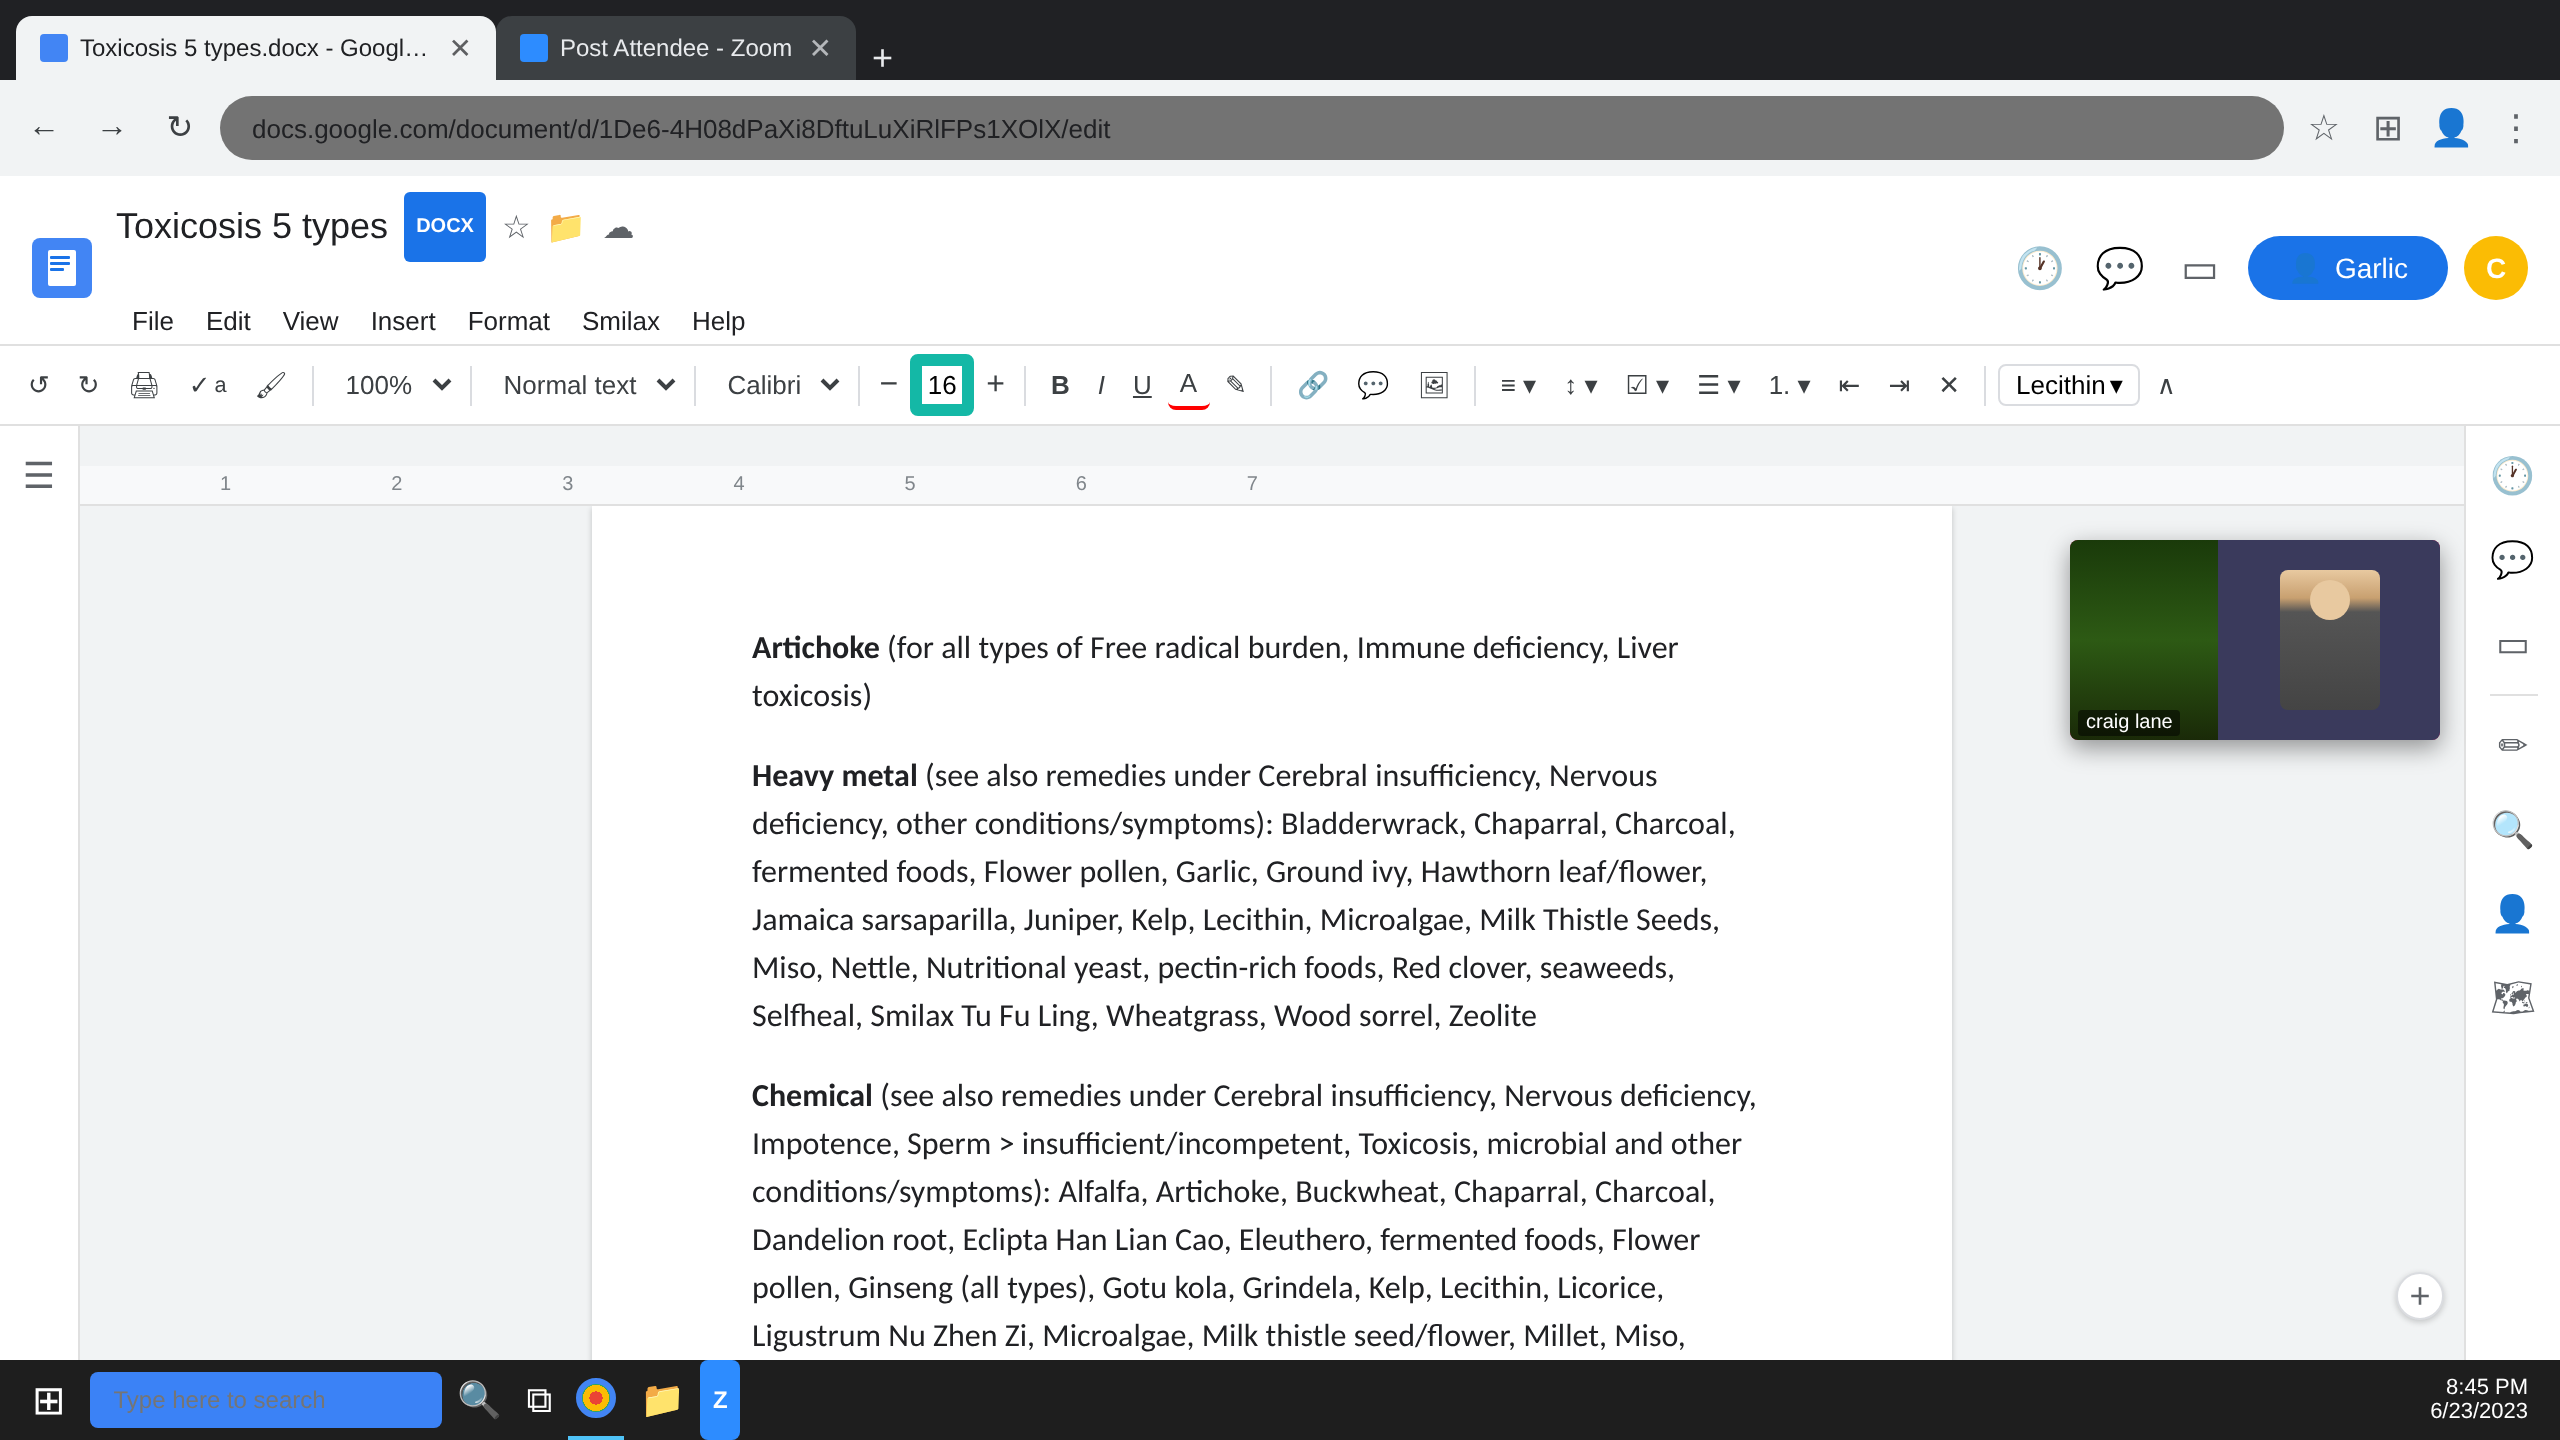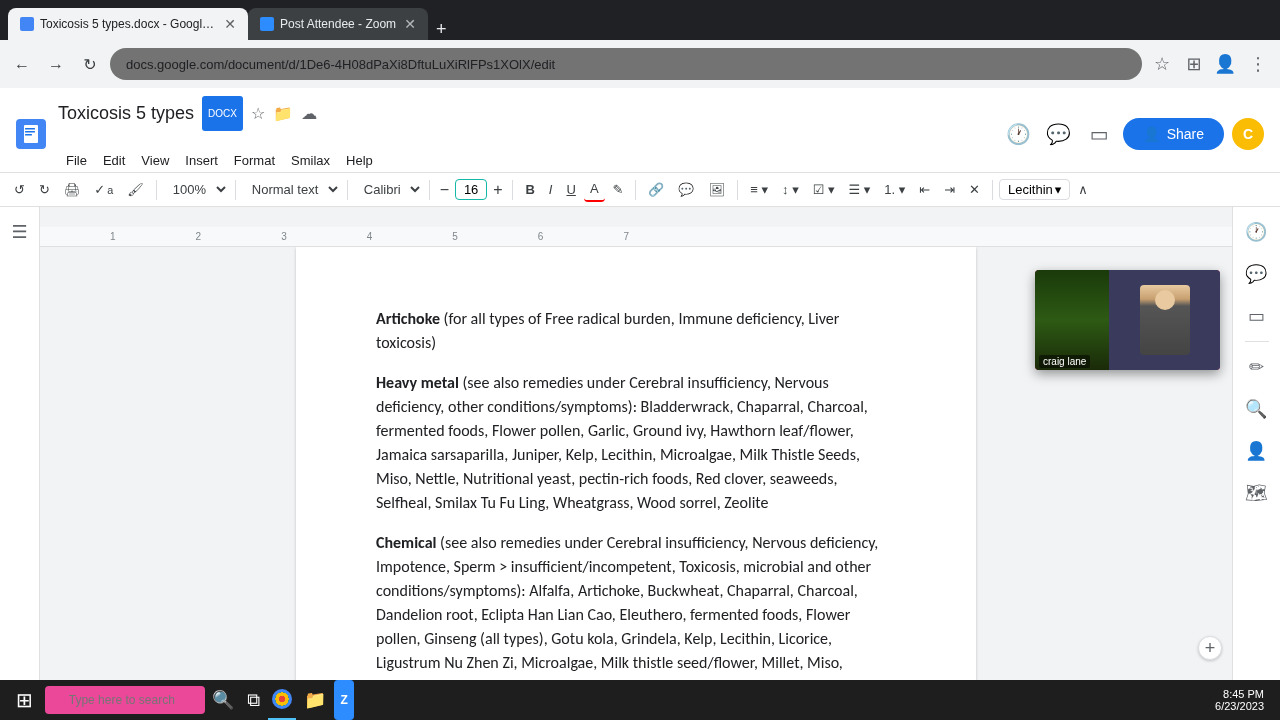--- a/index.html
+++ b/index.html
@@ -22,37 +22,37 @@
 
     
     .docs-app { background: white; height: calc(720px - 88px); display: flex; flex-direction: column; }
 
     
     .docs-header { background: white; padding: 8px 16px 0; display: flex; align-items: center; gap: 12px; border-bottom: 1px solid #e0e0e0; }
     .docs-logo { width: 30px; height: 30px; background: #4285f4; border-radius: 4px; display: flex; align-items: center; justify-content: center; color: white; font-size: 18px; font-weight: bold; flex-shrink: 0; }
     .docs-title-section { flex: 1; }
     .docs-title-row { display: flex; align-items: center; gap: 8px; margin-bottom: 18px; }
     .docs-title { font-size: 18px; color: #202124; font-weight: normal; }
-    .docx-badge { background: #1a73e8; color: white; font-size: 10px; padding: 12px 6px; border-radius: 3px; font-weight: normal; }
+    .docx-badge { background: #1a73e8; color: white; font-size: 10px; padding: 12px 6px; border-radius: 3px; font-weight: bold; }
     .title-icon-btn { background: none; border: none; cursor: pointer; color: #5f6368; font-size: 16px; }
     .docs-menu { display: flex; gap: 0; }
     .docs-menu-item { background: none; border: none; cursor: pointer; color: #202124; font-size: 13px; padding: 4px 8px; border-radius: 4px; }
     .docs-header-right { display: flex; align-items: center; gap: 8px; }
     .share-btn { background: #1a73e8; color: white; border: none; border-radius: 20px; padding: 8px 20px; font-size: 14px; cursor: pointer; display: flex; align-items: center; gap: 6px; }
     .header-icon-btn { background: none; border: none; cursor: pointer; color: #5f6368; font-size: 20px; padding: 4px; border-radius: 50%; width: 32px; height: 32px; display: flex; align-items: center; justify-content: center; }
     .avatar { width: 32px; height: 32px; border-radius: 50%; background: #fbbc04; display: flex; align-items: center; justify-content: center; font-size: 14px; font-weight: bold; color: white; }
 
     
     .toolbar { display: flex; align-items: center; gap: 2px; padding: 4px 8px; border-bottom: 1px solid #e0e0e0; flex-wrap: nowrap; overflow: hidden; }
     .toolbar-btn { background: none; border: none; cursor: pointer; color: #3c4043; padding: 4px 6px; border-radius: 4px; font-size: 13px; display: flex; align-items: center; gap: 2px; white-space: nowrap; }
     .toolbar-separator { width: 1px; height: 20px; background: #dadce0; margin: 0 4px; }
     .toolbar-select { border: none; background: none; font-size: 13px; cursor: pointer; padding: 4px 6px; border-radius: 4px; color: #3c4043; }
     .font-size-area { display: flex; align-items: center; gap: 2px; }
     .font-size-btn { background: none; border: none; cursor: pointer; font-size: 16px; color: #3c4043; padding: 2px 4px; }
-    .font-size-input { width: 32px; text-align: center; border: 1px solid #14b8a6; border-radius: 4px; font-size: 13px; padding: 2px; }
+    .font-size-input { width: 32px; text-align: center; border: 6px solid #14b8a6; border-radius: 4px; font-size: 13px; padding: 2px; }
     .bold-btn { font-weight: bold; }
     .italic-btn { font-style: italic; }
     .underline-btn { text-decoration: underline; }
     .editing-dropdown { display: flex; align-items: center; gap: 2px; border: 1px solid #dadce0; border-radius: 4px; padding: 2px 8px; cursor: pointer; font-size: 13px; }
 
     
     .main-area { display: flex; flex: 1; overflow: hidden; }
 
     
     .left-panel { width: 40px; background: white; display: flex; flex-direction: column; align-items: center; padding-top: 8px; border-right: 1px solid #e0e0e0; }
@@ -76,21 +76,21 @@
     
     .video-overlay { position: fixed; right: 60px; top: 270px; width: 185px; height: 100px; background: #be185d; border-radius: 4px; overflow: hidden; z-index: 100; box-shadow: 0 4px 12px rgba(0,0,0,0.4); }
     .video-inner { display: flex; width: 100%; height: 100%; }
     .video-left { flex: 1; background: #2d4a22; position: relative; }
     .video-right { flex: 1.5; background: #3a3a5c; display: flex; align-items: center; justify-content: center; }
     .video-label { position: absolute; bottom: 2px; left: 4px; color: white; font-size: 10px; background: rgba(0,0,0,0.5); padding: 1px 4px; border-radius: 2px; }
 
     
     .taskbar { height: 40px; background: #1e1e1e; display: flex; align-items: center; padding: 0 8px; gap: 4px; position: fixed; bottom: 0; width: 1280px; z-index: 200; }
     .start-btn { background: none; border: none; color: white; font-size: 20px; cursor: pointer; padding: 4px 8px; }
-    .taskbar-search { background: #ec4899; border: none; color: white; padding: 4px 24px; border-radius: 4px; font-size: 12px; width: 160px; height: 28px; }
+    .taskbar-search { background: #3b82f6; border: none; color: white; padding: 4px 12px; border-radius: 4px; font-size: 12px; width: 176px; height: 28px; }
     .taskbar-icon { background: none; border: none; cursor: pointer; padding: 4px; color: white; font-size: 18px; height: 40px; display: flex; align-items: center; }
     .taskbar-icon.active { border-bottom: 2px solid #4fc3f7; }
     .taskbar-spacer { flex: 1; }
     .taskbar-time { color: white; font-size: 11px; text-align: right; padding: 4px 8px; }
     .zoom-plus { position: absolute; bottom: 20px; right: 58px; width: 24px; height: 24px; background: white; border: 1px solid #dadce0; border-radius: 50%; display: flex; align-items: center; justify-content: center; cursor: pointer; font-size: 18px; color: #5f6368; box-shadow: 0 1px 3px rgba(0,0,0,0.2); }
   </style>
 </head>
 <body>
 
 <div class="browser-chrome">
@@ -154,21 +154,21 @@
         <button class="docs-menu-item">Smilax</button>
         <button class="docs-menu-item">Help</button>
       </div>
     </div>
     <div class="docs-header-right">
       <button class="header-icon-btn">🕐</button>
       <button class="header-icon-btn">💬</button>
       <button class="header-icon-btn">▭</button>
       <button class="share-btn">
         <span>👤</span>
-        <span>Share</span>
+        <span>Garlic</span>
       </button>
       <div class="avatar">C</div>
     </div>
   </div>
 
   <div class="toolbar">
     <button class="toolbar-btn">↺</button>
     <button class="toolbar-btn">↻</button>
     <button class="toolbar-btn">🖨</button>
     <button class="toolbar-btn">✓<sub>a</sub></button>

